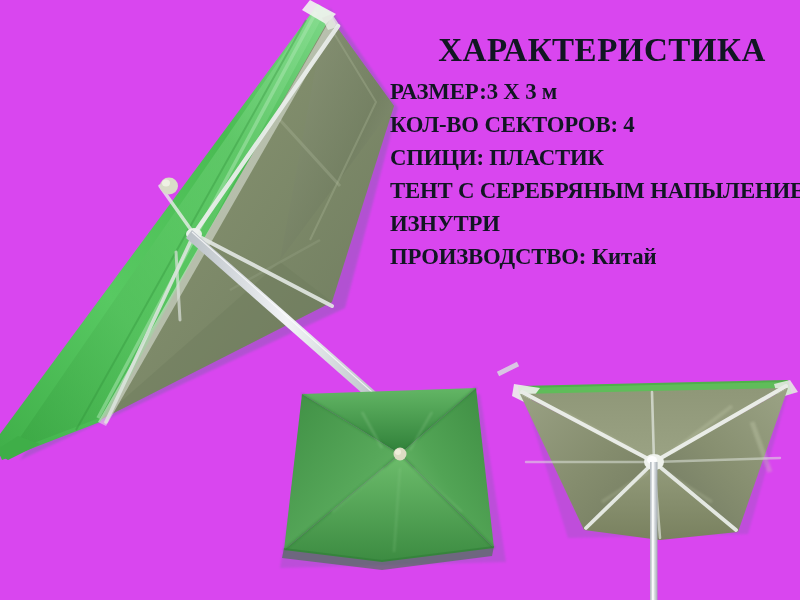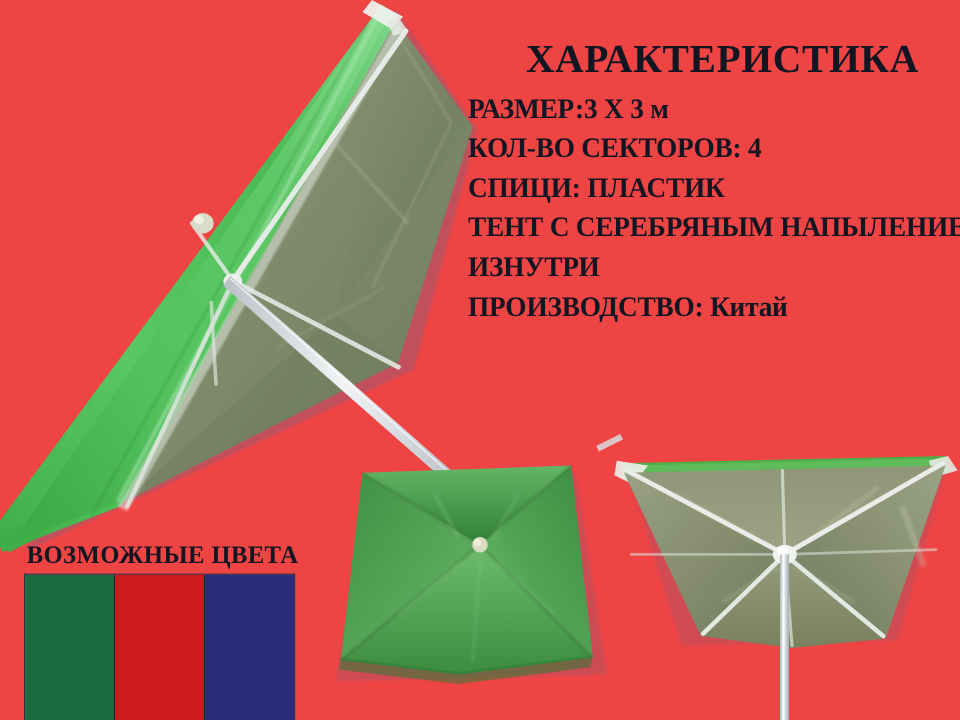--- a/index.html
+++ b/index.html
@@ -117,21 +117,21 @@
     top: 362px;
     width: 300px;
     height: 238px;
   }
 
   svg { display: block; overflow: visible; }
 </style>
 </head>
 <body>
 
-<div id="poster" style="background: #ef4444;">
+<div id="poster" style="background: #d946ef;">
 
   <div class="photo-tilted">
     <svg width="430" height="470" viewBox="0 0 430 470">
       <defs>
         <linearGradient id="gCanopy" x1="0" y1="1" x2="1" y2="0">
           <stop offset="0%" stop-color="#3fae48"></stop>
           <stop offset="35%" stop-color="#58c962"></stop>
           <stop offset="70%" stop-color="#49bb52"></stop>
           <stop offset="100%" stop-color="#7fd98a"></stop>
         </linearGradient>
@@ -367,22 +367,14 @@
     <div class="spec-list">
       <div class="spec-line" style="color: rgb(17, 22, 34);">РАЗМЕР:3 Х 3 м</div>
       <div class="spec-line" style="color: rgb(17, 22, 34);">КОЛ-ВО СЕКТОРОВ: 4</div>
       <div class="spec-line" style="color: rgb(17, 22, 34);">СПИЦИ: ПЛАСТИК</div>
       <div class="spec-line" style="color: rgb(17, 22, 34);">ТЕНТ С СЕРЕБРЯНЫМ НАПЫЛЕНИЕМ</div>
       <div class="spec-line" style="color: rgb(17, 22, 34);">ИЗНУТРИ</div>
       <div class="spec-line" style="color: rgb(17, 22, 34);">ПРОИЗВОДСТВО: Китай</div>
     </div>
   </div>
 
-  <div class="colors-block">
-    <div class="colors-label" style="color: rgb(17, 22, 34);">ВОЗМОЖНЫЕ ЦВЕТА</div>
-    <div class="swatch-row">
-      <div class="swatch" style="background: rgb(26, 107, 66);"></div>
-      <div class="swatch" style="background: rgb(206, 26, 31);"></div>
-      <div class="swatch" style="background: rgb(42, 45, 124);"></div>
-    </div>
-  </div>
 
 </div>
 
 </body></html>

